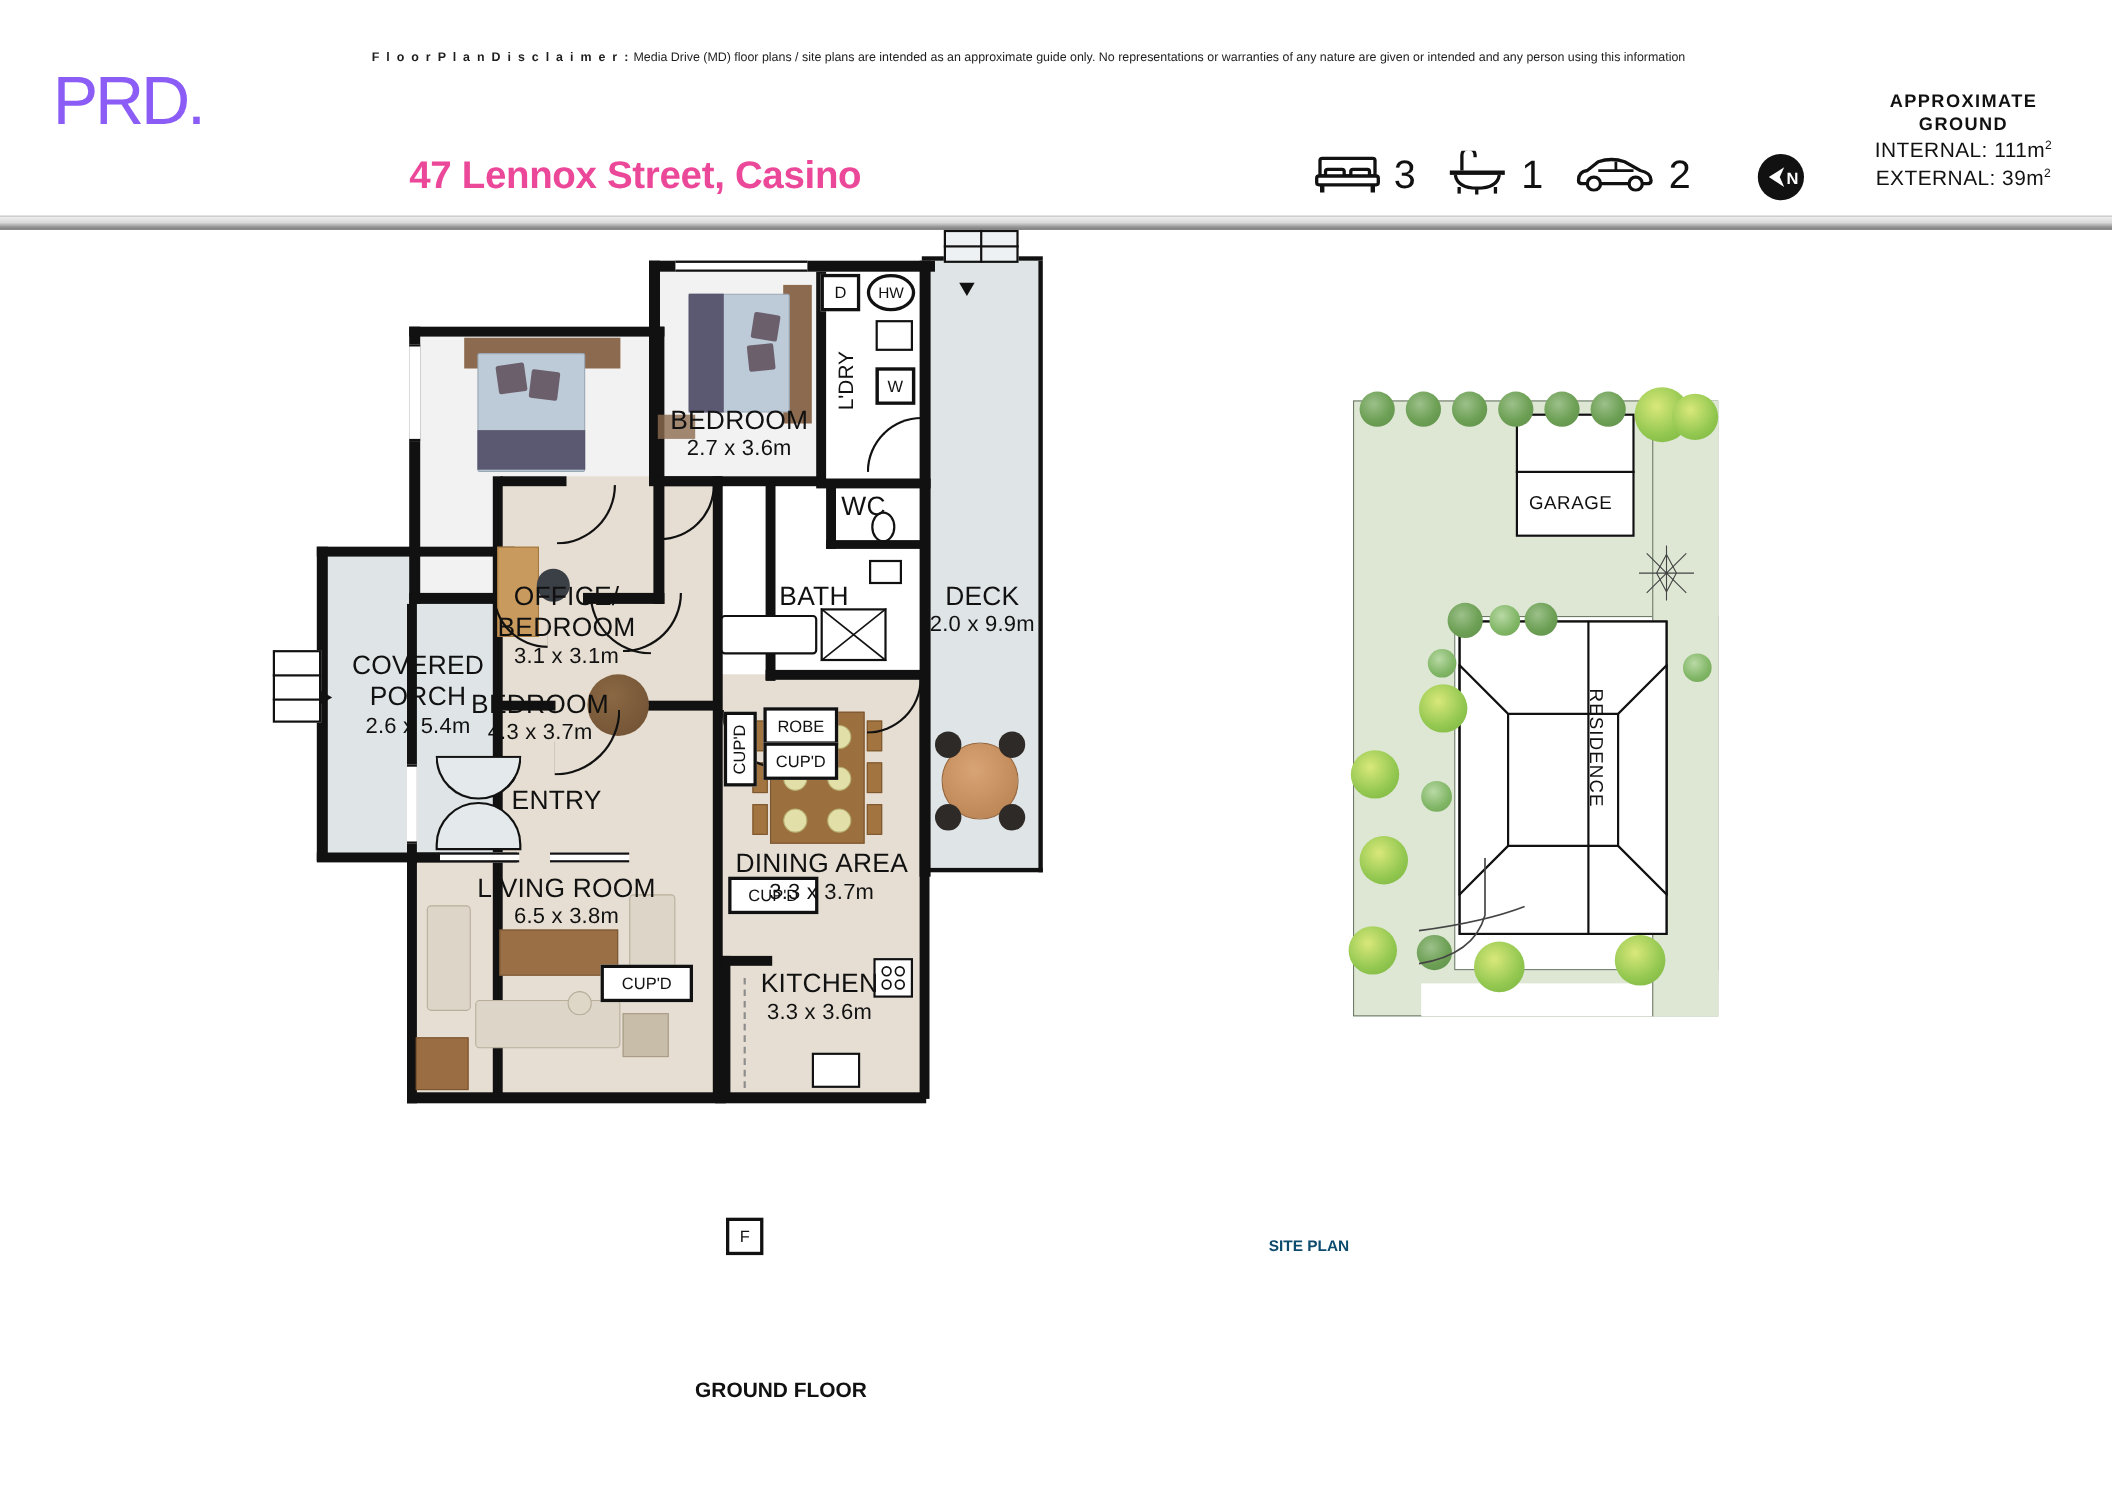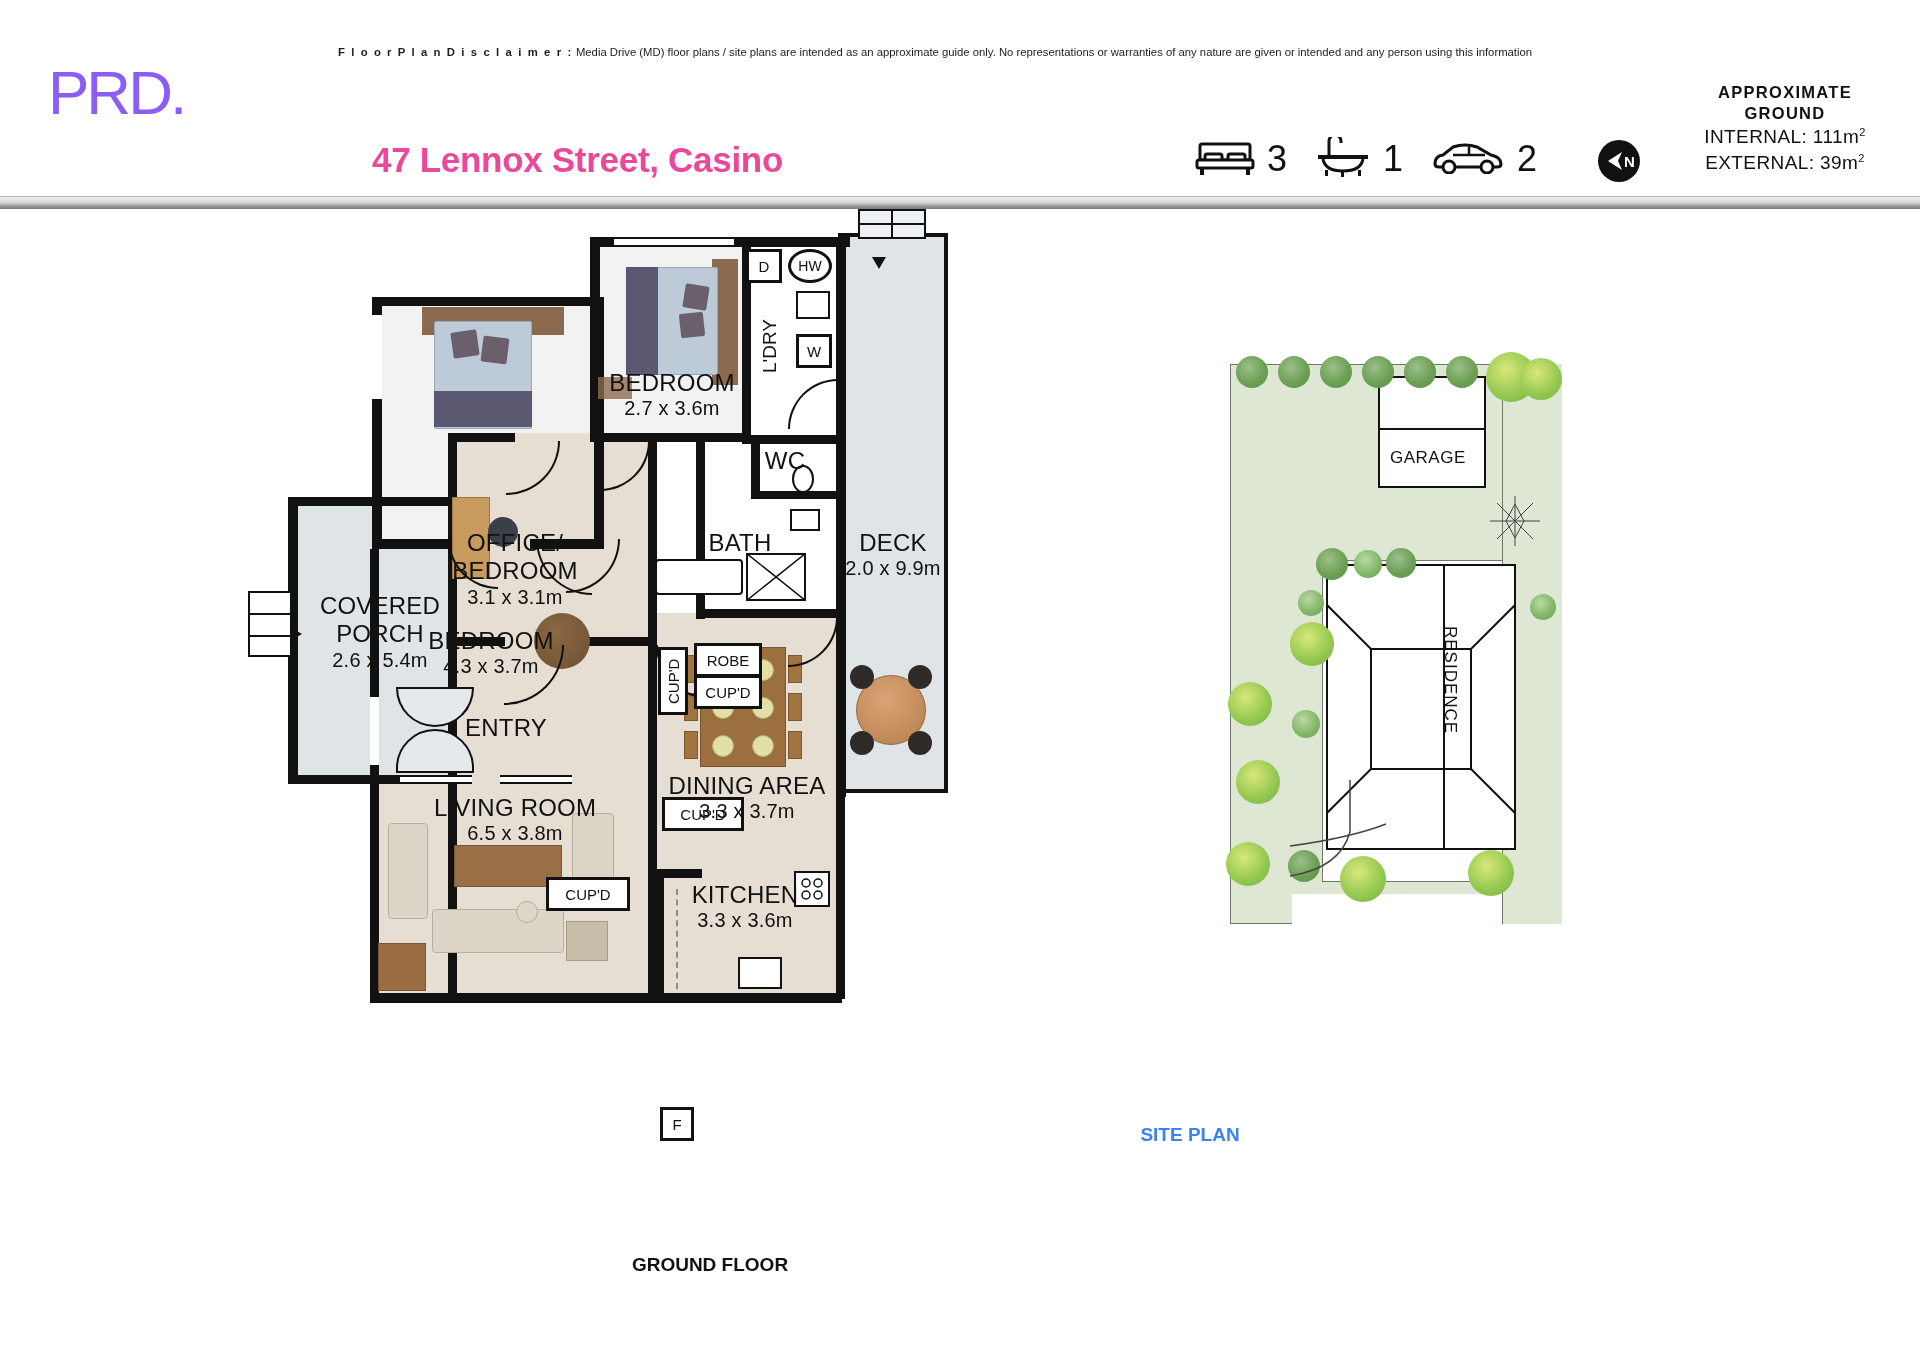--- a/index.html
+++ b/index.html
@@ -109,21 +109,21 @@
 
   .fixture { position:absolute; background:#fff; border:2px solid #111; }
   .fixture.rnd { border-radius:50%; }
 
   #ground-floor-label {
     position:absolute; left:560px; top:1045px; width:300px;
     text-align:center; font-size:19px; font-weight:bold; color:#111;
   }
   #site-plan-label {
     position:absolute; left:1040px; top:915px; width:300px;
-    text-align:center; font-size:19px; font-weight:bold; color:#3b82f6;
+    text-align:center; font-size:14px; font-weight:bold; color:#0c4a6e;
   }
 
   
   #site { position:absolute; left:1230px; top:155px; width:420px; height:700px; }
   .lawn { position:absolute; background:#dde7d4; border:1.5px solid #6d7a66; }
   .sbuild { position:absolute; background:#fff; border:2px solid #111; }
   .tree { position:absolute; border-radius:50%; }
   .tree.dark { background:radial-gradient(circle at 40% 35%, #9cc08a 0%, #6da055 55%, #5d8f48 100%); }
   .tree.lime { background:radial-gradient(circle at 40% 35%, #d9e87a 0%, #92c750 60%, #7ab440 100%); }
   .tree.tiny { background:radial-gradient(circle at 40% 35%, #b9d9a5 0%, #7fb564 60%, #6ea355 100%); }

